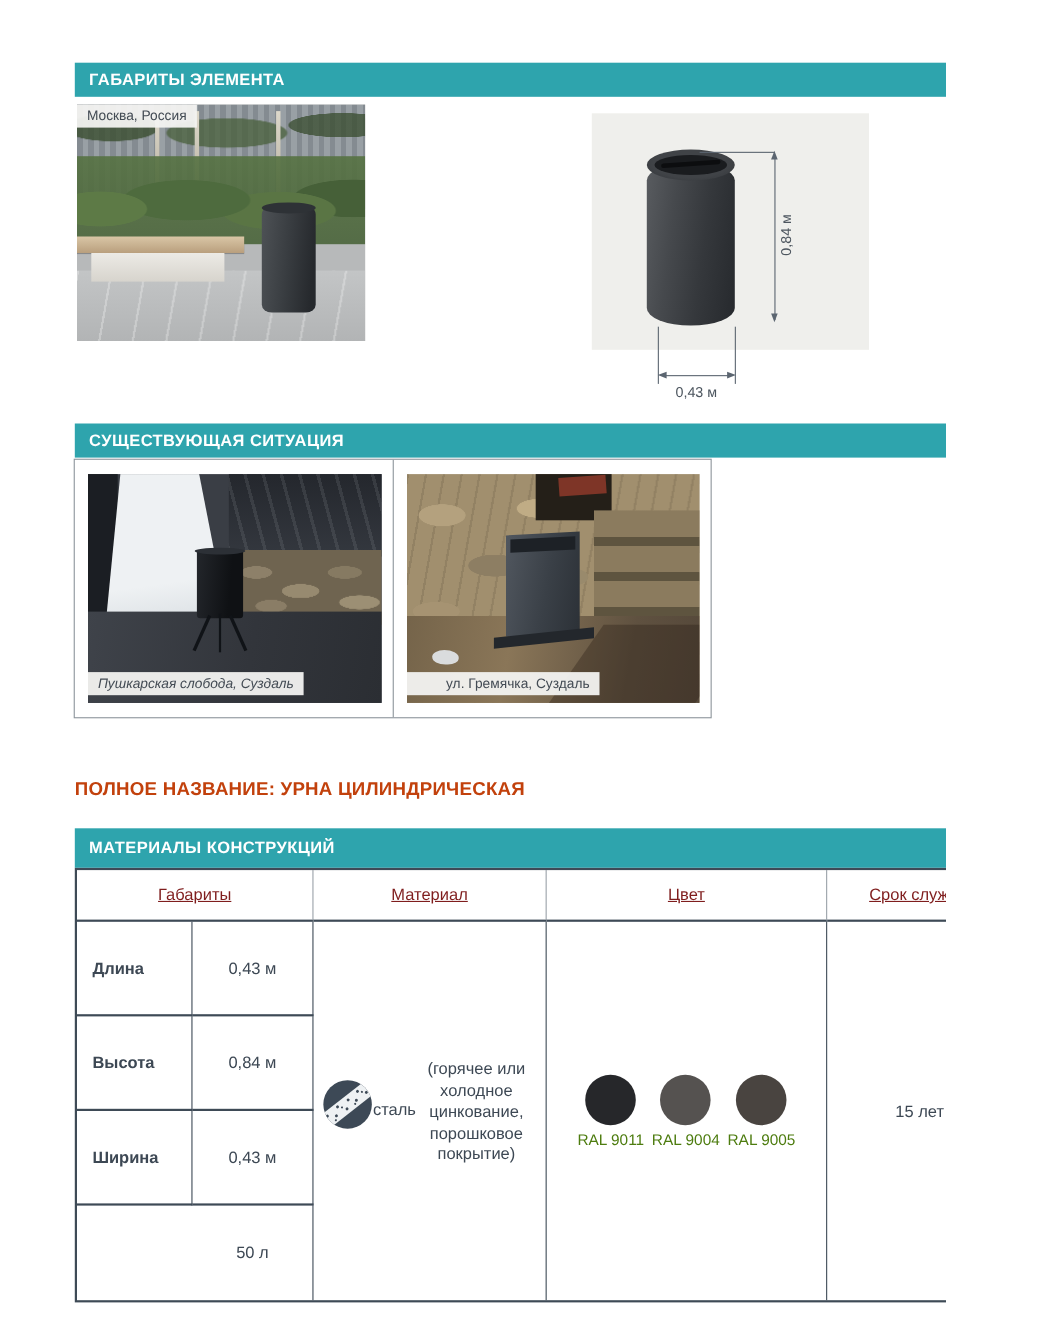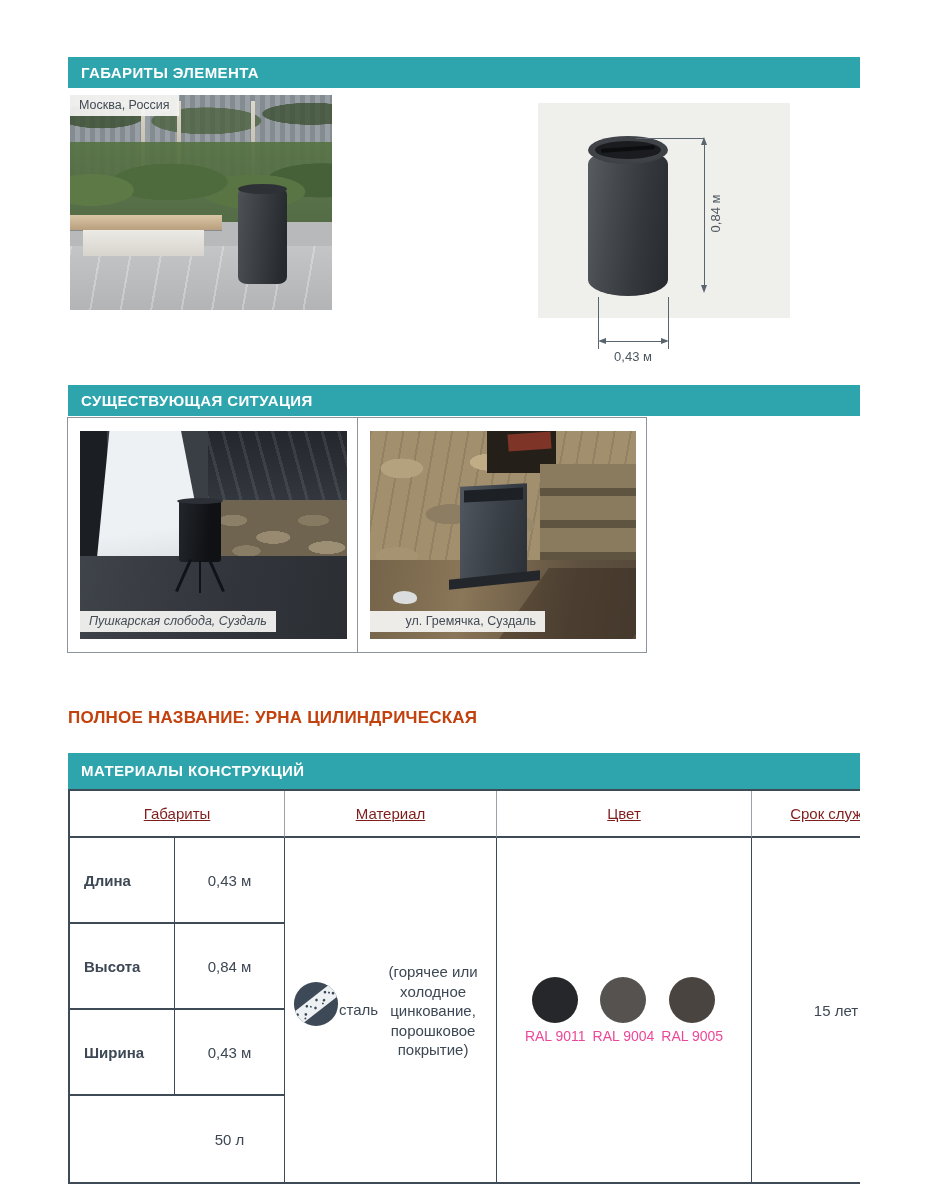--- a/index.html
+++ b/index.html
@@ -136,21 +136,21 @@
   .td.lab{grid-column:1;display:flex;align-items:center;padding-left:14px;font-weight:bold;}
   .td.val{grid-column:2;display:flex;align-items:center;justify-content:center;}
   .r1{grid-row:2;} .r2{grid-row:3;} .r3{grid-row:4;} .r4{grid-row:5;border-bottom:none;}
   .td.material{grid-column:3;grid-row:2/span 4;border-bottom:none;display:flex;
       align-items:center;justify-content:center;text-align:center;padding:0 8px;line-height:1.3;}
   .material-note{margin-top:2px;}
   .steel-ic{margin-bottom:7px;}
   .td.colors{grid-column:4;grid-row:2/span 4;border-bottom:none;display:flex;align-items:center;justify-content:center;gap:7px;}
   .swatch{display:flex;flex-direction:column;align-items:center;}
   .swatch .dot{width:46px;height:46px;border-radius:50%;margin-bottom:5px;}
-  .swatch .ral{font-size:14px;color:#ec4899;white-space:nowrap;}
+  .swatch .ral{font-size:14px;color:#4d7c0f;white-space:nowrap;}
   .td.servlife{grid-column:5;grid-row:2/span 4;border-right:none;border-bottom:none;
       display:flex;align-items:center;justify-content:center;}
 </style>
 </head>
 <body>
 
 <div id="page">
 
   <div class="bar" style="top:57px;">ГАБАРИТЫ ЭЛЕМЕНТА</div>
 

